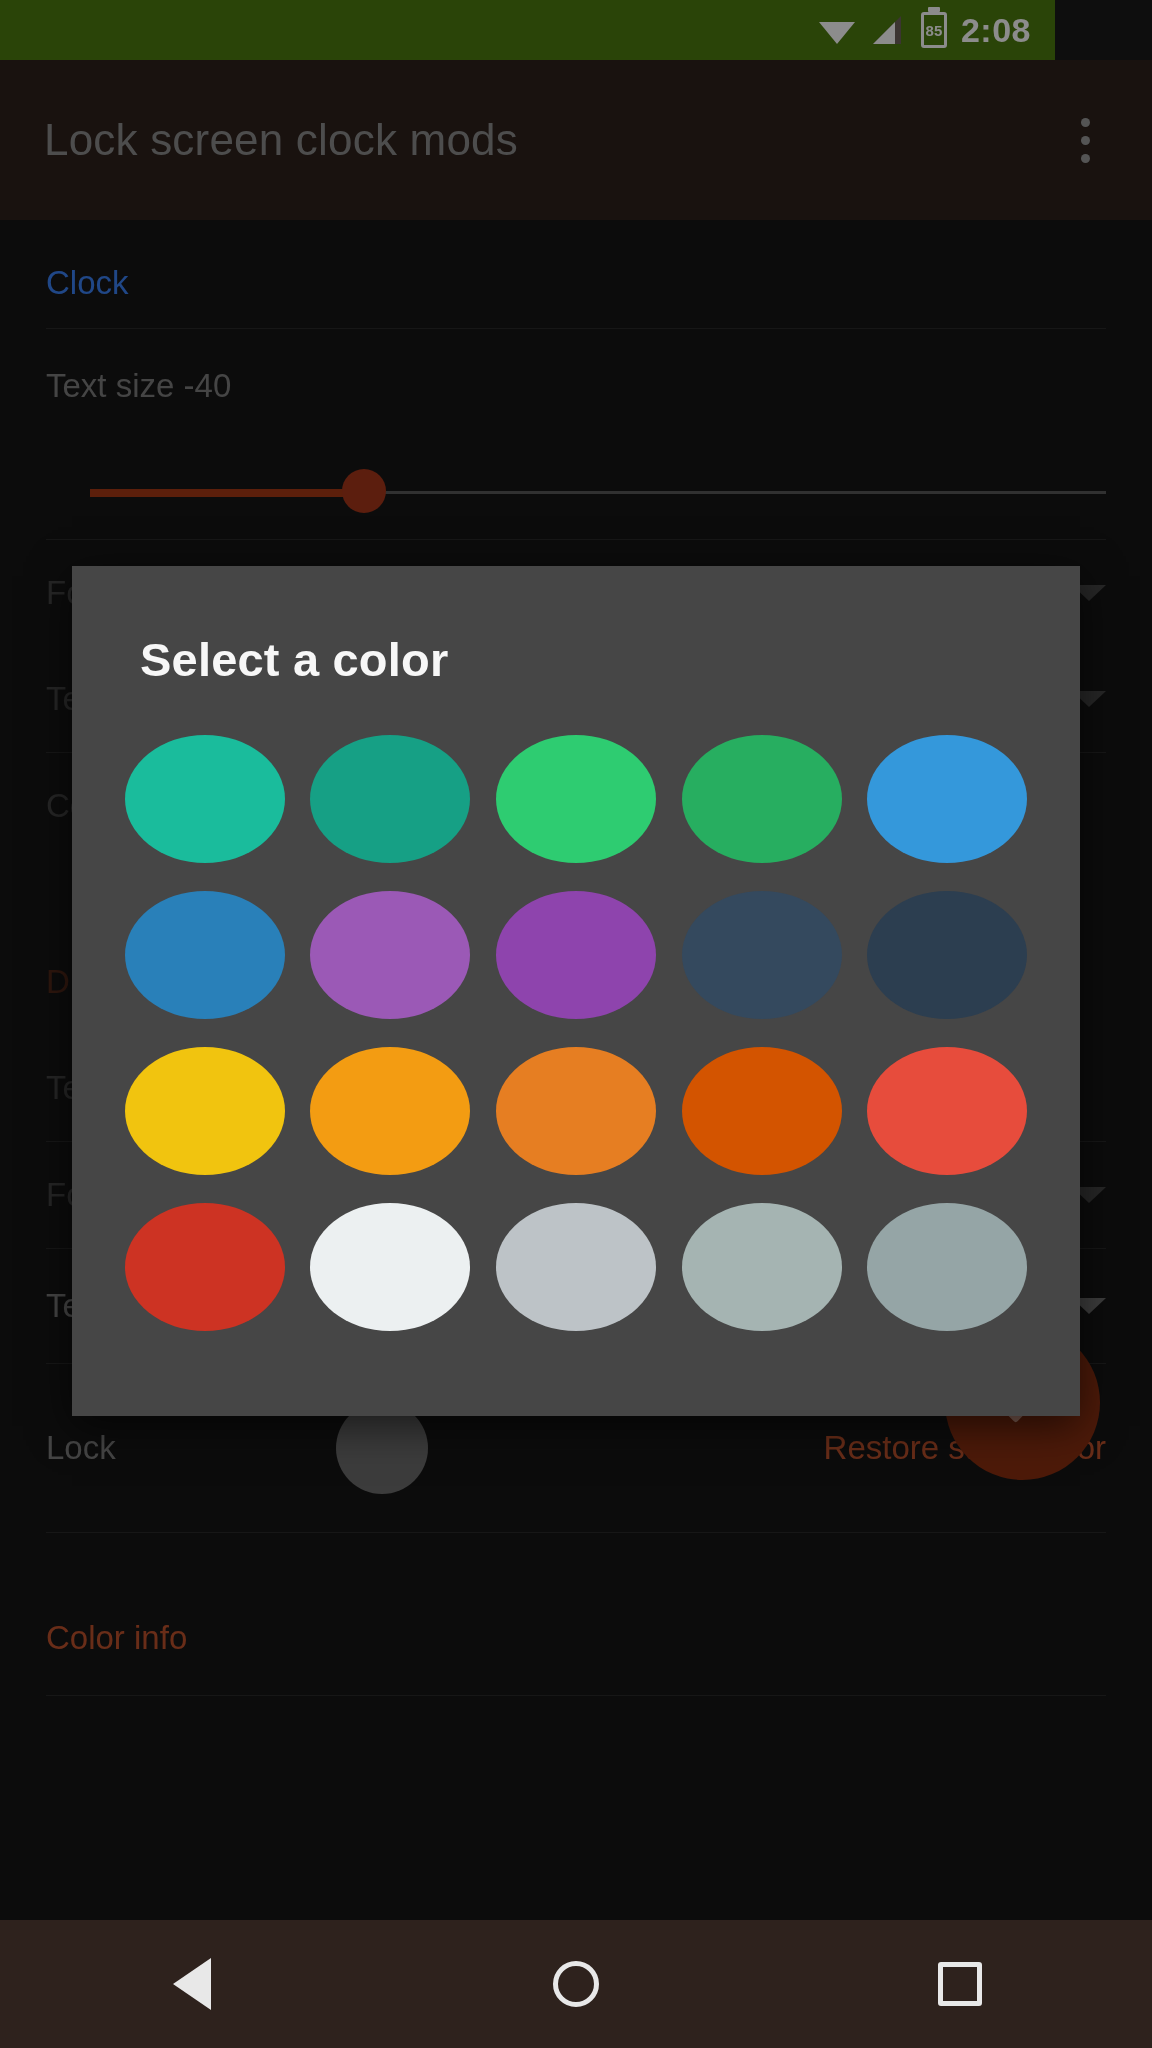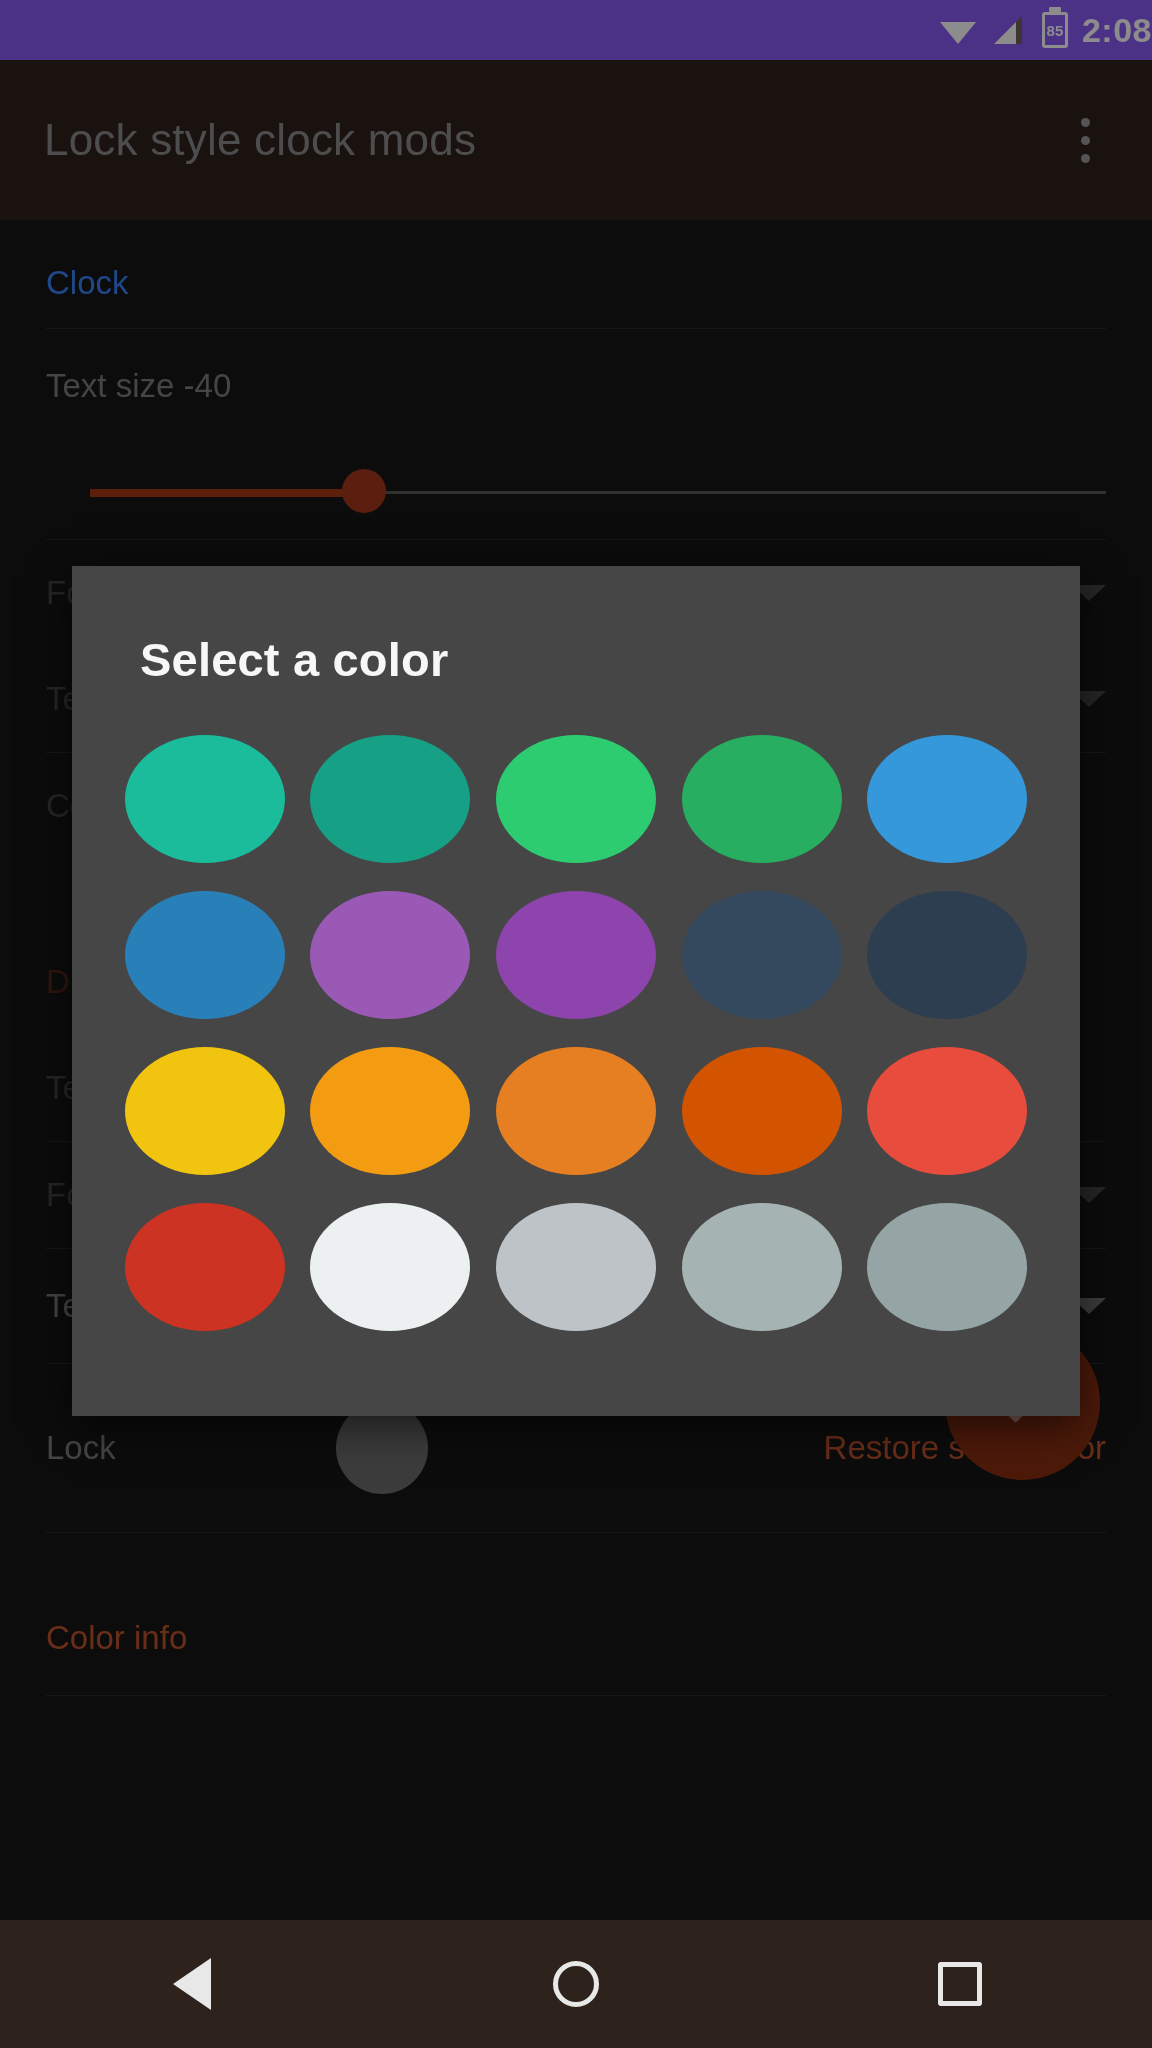--- a/index.html
+++ b/index.html
@@ -6,23 +6,23 @@
   html,body { background:#000; }
   body {
     width:1152px; height:2048px;
     font-family:"Liberation Sans", sans-serif;
     position:relative; overflow:hidden;
     background:#1a1a1a;
   }
 
   
   .statusbar{
-    position:absolute; left:0; top:0; width:1152px; height:60px;
-    background:#8b5cf6; display:flex; align-items:center;
-    justify-content:flex-end; gap:14px;
+    position:absolute; left:0; top:0; width:1055px; height:60px;
+    background:#4d7c0f; display:flex; align-items:center;
+    justify-content:flex-end; padding-right:24px; gap:14px;
   }
   .sb-icon{ display:flex; align-items:center; }
   .clock-text{ color:#fff; font-size:34px; font-weight:700; letter-spacing:.5px; }
   .batt{
     width:26px; height:36px; border:3px solid #fff; border-radius:3px;
     position:relative; display:flex; align-items:center; justify-content:center;
   }
   .batt:before{
     content:""; position:absolute; top:-8px; left:50%; transform:translateX(-50%);
     width:12px; height:5px; background:#fff; border-radius:1px;
@@ -134,21 +134,21 @@
       <path d="M2 30 L24 8 L24 30 Z" fill="#fff"></path>
     </svg>
   </span>
   <span class="batt">
     <span>85</span>
   </span>
   <span class="clock-text">2:08</span>
 </div>
 
 <div class="appbar">
-  <div class="appbar-title">Lock style clock mods</div>
+  <div class="appbar-title">Lock screen clock mods</div>
   <div class="overflow">
       <i></i>
       <i></i>
       <i></i>
     </div>
 </div>
 
 <div class="content">
 
   <div class="section-header">Clock</div>

